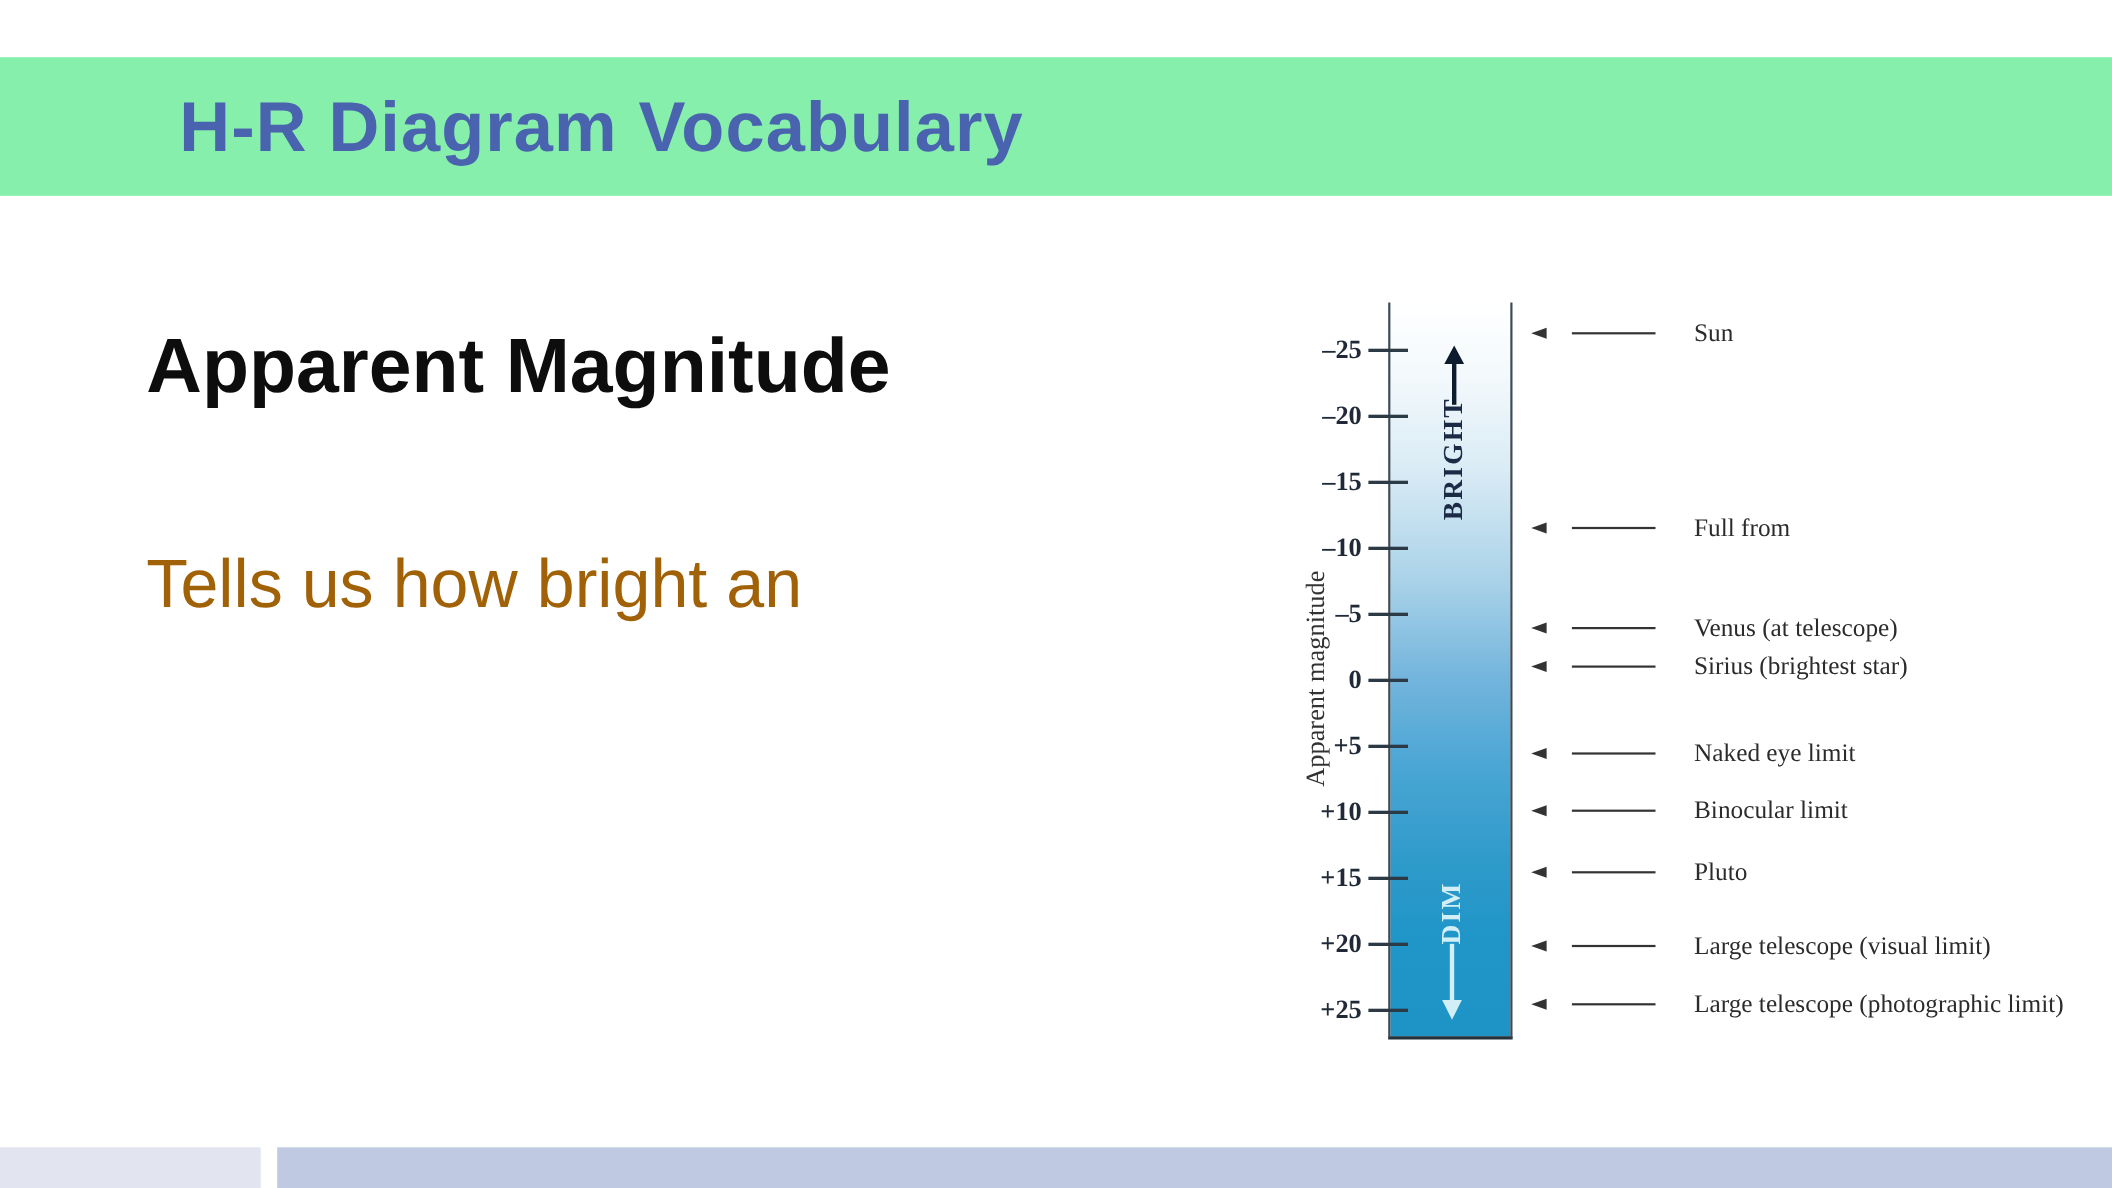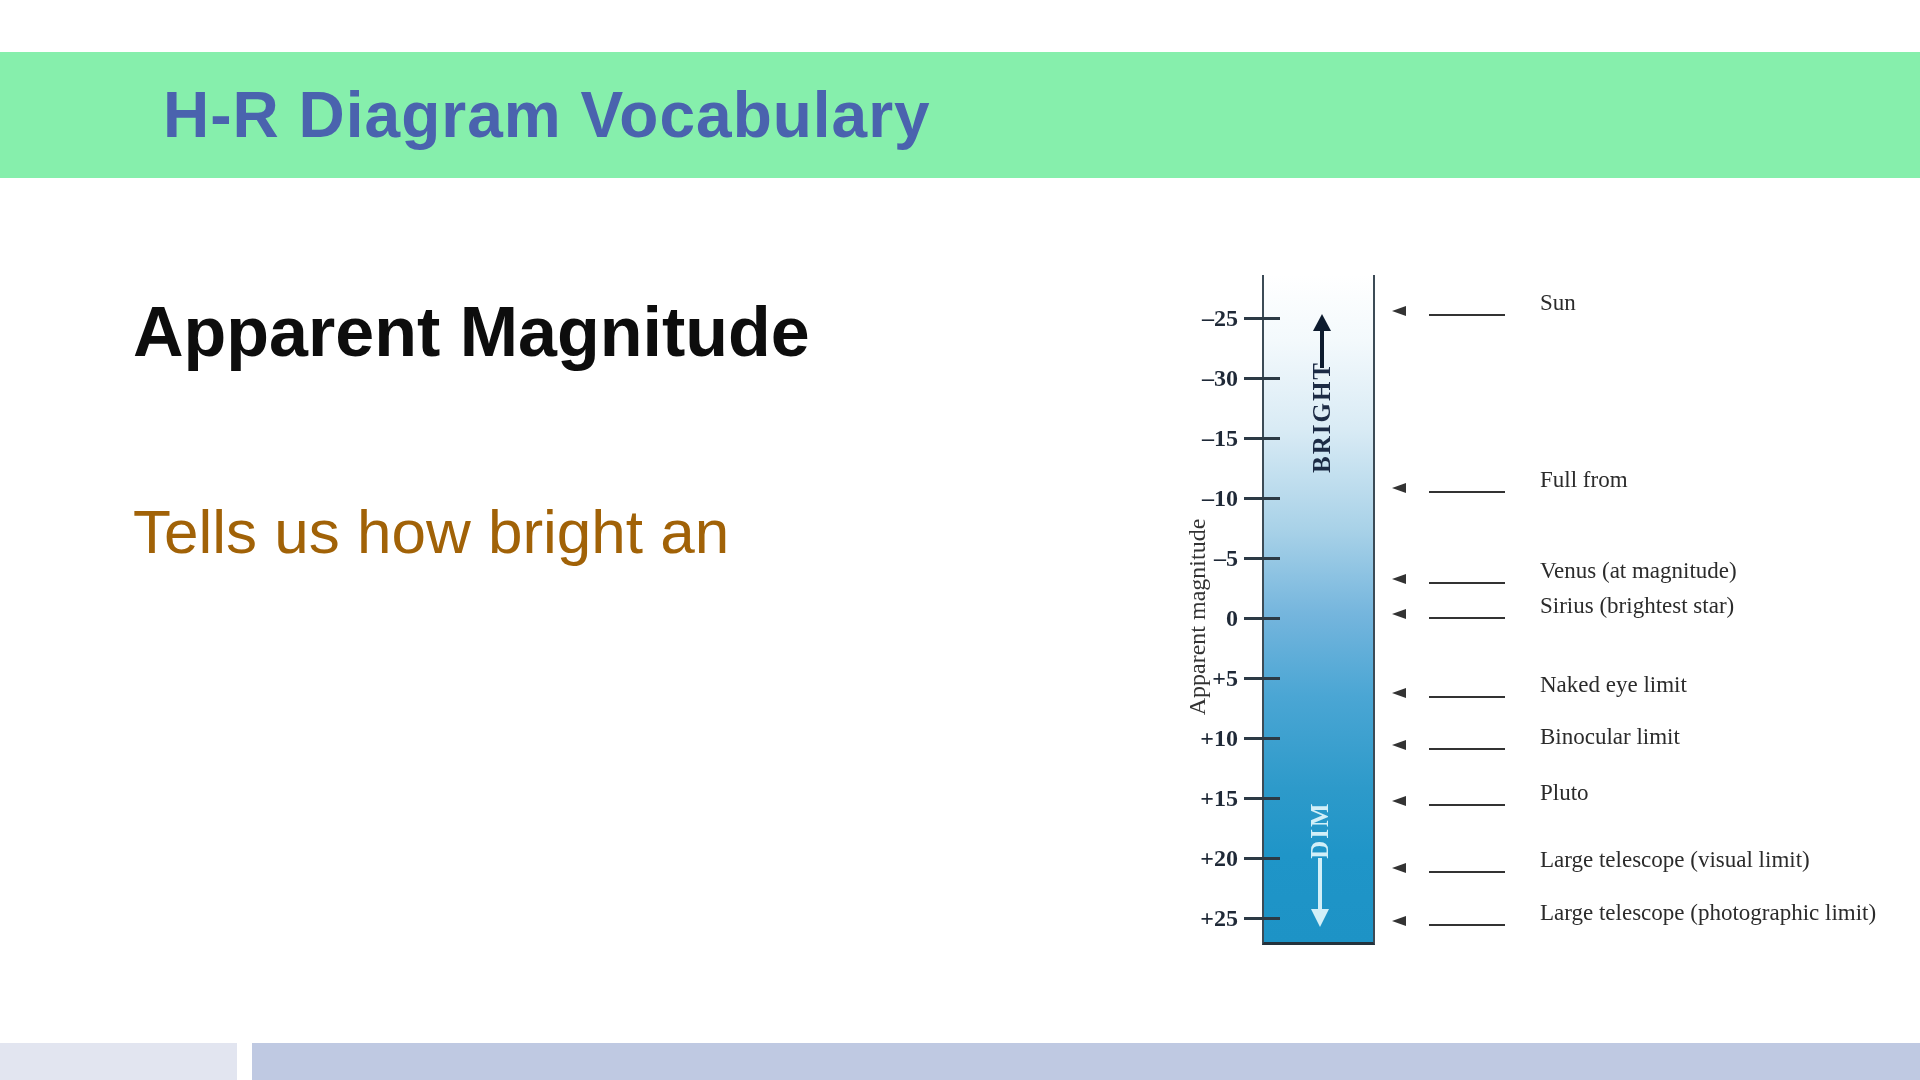--- a/index.html
+++ b/index.html
@@ -72,21 +72,21 @@
   .arrow-up-head  { position:absolute; left:173px; top:84px; width:0; height:0;
                     border-left:9px solid transparent; border-right:9px solid transparent;
                     border-bottom:17px solid #0d1b2e; }
   .arrow-dn-shaft { position:absolute; left:178px; top:628px; width:4px; height:52px; background:#d2eff8; }
   .arrow-dn-head  { position:absolute; left:171px; top:679px; width:0; height:0;
                     border-left:9px solid transparent; border-right:9px solid transparent;
                     border-top:18px solid #d2eff8; }
 
   .callout {
     position:absolute; left:252px; height:26px;
-    display:flex; align-items:flex-end;gap:23px;
+    display:flex; align-items:center;gap:23px;
   }
   .callout-head {
     width:0; height:0;
     border-top:5px solid transparent; border-bottom:5px solid transparent;
     border-right:14px solid #333333;
   }
   .callout-line { width:76px; height:2px; background:#333333; }
   .callout-label {
     margin-left:12px; white-space:nowrap;
     font-family:"Liberation Serif", serif; font-size:23px; color:#2b2b2b;
@@ -118,21 +118,21 @@
   <div class="tick" style="top:267px"></div>
   <div class="tick" style="top:327px"></div>
   <div class="tick" style="top:387px"></div>
   <div class="tick" style="top:447px"></div>
   <div class="tick" style="top:507px"></div>
   <div class="tick" style="top:567px"></div>
   <div class="tick" style="top:627px"></div>
   <div class="tick" style="top:687px"></div>
 
   <div class="tick-label" style="top:74px">–25</div>
-  <div class="tick-label" style="top:134px">–30</div>
+  <div class="tick-label" style="top:134px">–20</div>
   <div class="tick-label" style="top:194px">–15</div>
   <div class="tick-label" style="top:254px">–10</div>
   <div class="tick-label" style="top:314px">–5</div>
   <div class="tick-label" style="top:374px">0</div>
   <div class="tick-label" style="top:434px">+5</div>
   <div class="tick-label" style="top:494px">+10</div>
   <div class="tick-label" style="top:554px">+15</div>
   <div class="tick-label" style="top:614px">+20</div>
   <div class="tick-label" style="top:674px">+25</div>
 
@@ -151,21 +151,21 @@
     <span class="callout-label">Sun</span>
   </div>
   <div class="callout" style="top:237px">
     <span class="callout-head"></span>
     <span class="callout-line"></span>
     <span class="callout-label">Full from</span>
   </div>
   <div class="callout" style="top:328px">
     <span class="callout-head"></span>
     <span class="callout-line"></span>
-    <span class="callout-label">Venus (at magnitude)</span>
+    <span class="callout-label">Venus (at telescope)</span>
   </div>
   <div class="callout" style="top:363px">
     <span class="callout-head"></span>
     <span class="callout-line"></span>
     <span class="callout-label">Sirius (brightest star)</span>
   </div>
   <div class="callout" style="top:442px">
     <span class="callout-head"></span>
     <span class="callout-line"></span>
     <span class="callout-label">Naked eye limit</span>

